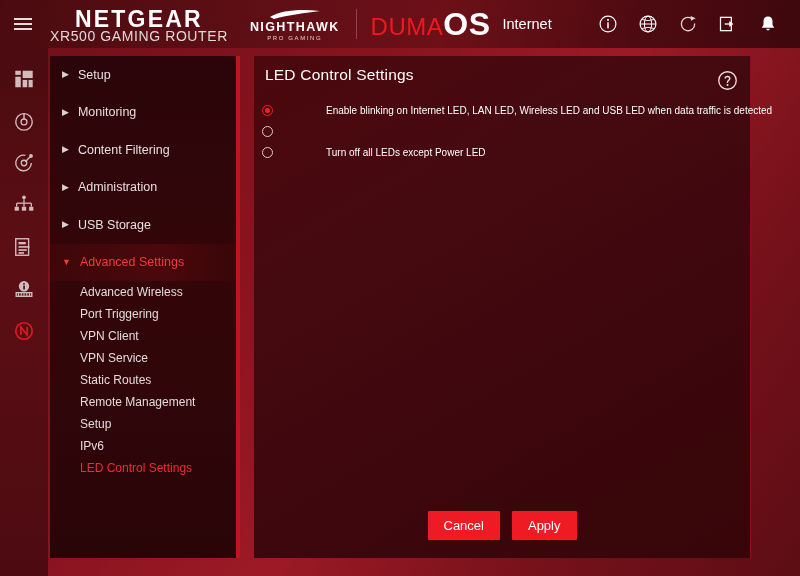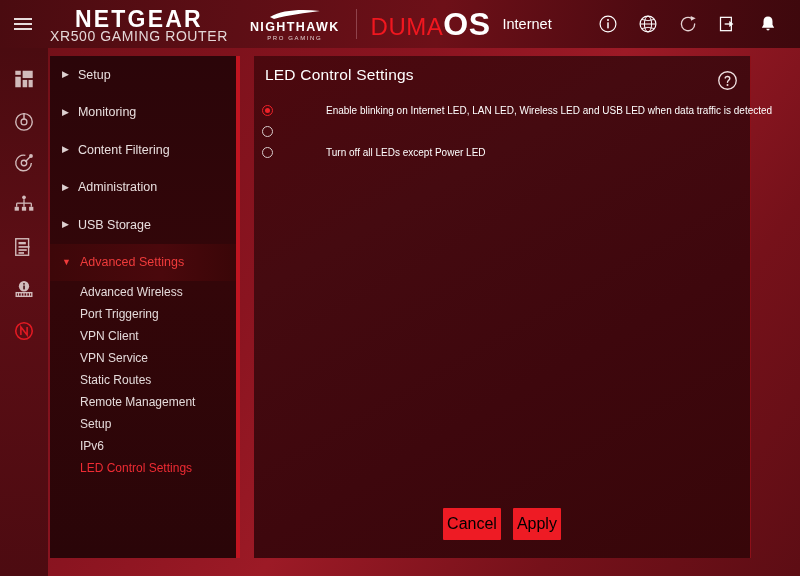--- a/index.html
+++ b/index.html
@@ -97,22 +97,22 @@
   }
   .radio-row.checked .radio-mark { border-color:#ee2128; }
   .radio-row.checked .radio-mark::after {
     content:""; position:absolute; top:2px; left:2px; width:5px; height:5px;
     border-radius:50%; background:#ee2128;
   }
   .radio-label { font-size:10px; color:#ffffff; white-space:nowrap;padding-left:44px; }
 
   .btn-bar { position:absolute; bottom:18px; left:0; right:0; display:flex; justify-content:center; gap:12px; }
   .btn {
-    background:#ee1b24; color:#000000; font-size:16px; border:none;
-    padding:7px 4px; cursor:pointer; font-family:"Liberation Sans", sans-serif;
+    background:#ee1b24; color:#ffffff; font-size:13px; border:none;
+    padding:7px 16px; cursor:pointer; font-family:"Liberation Sans", sans-serif;
     border-radius:1px;
   }
 </style>
 </head>
 <body>
 
 <div id="app">
 
   <div id="header">
 

